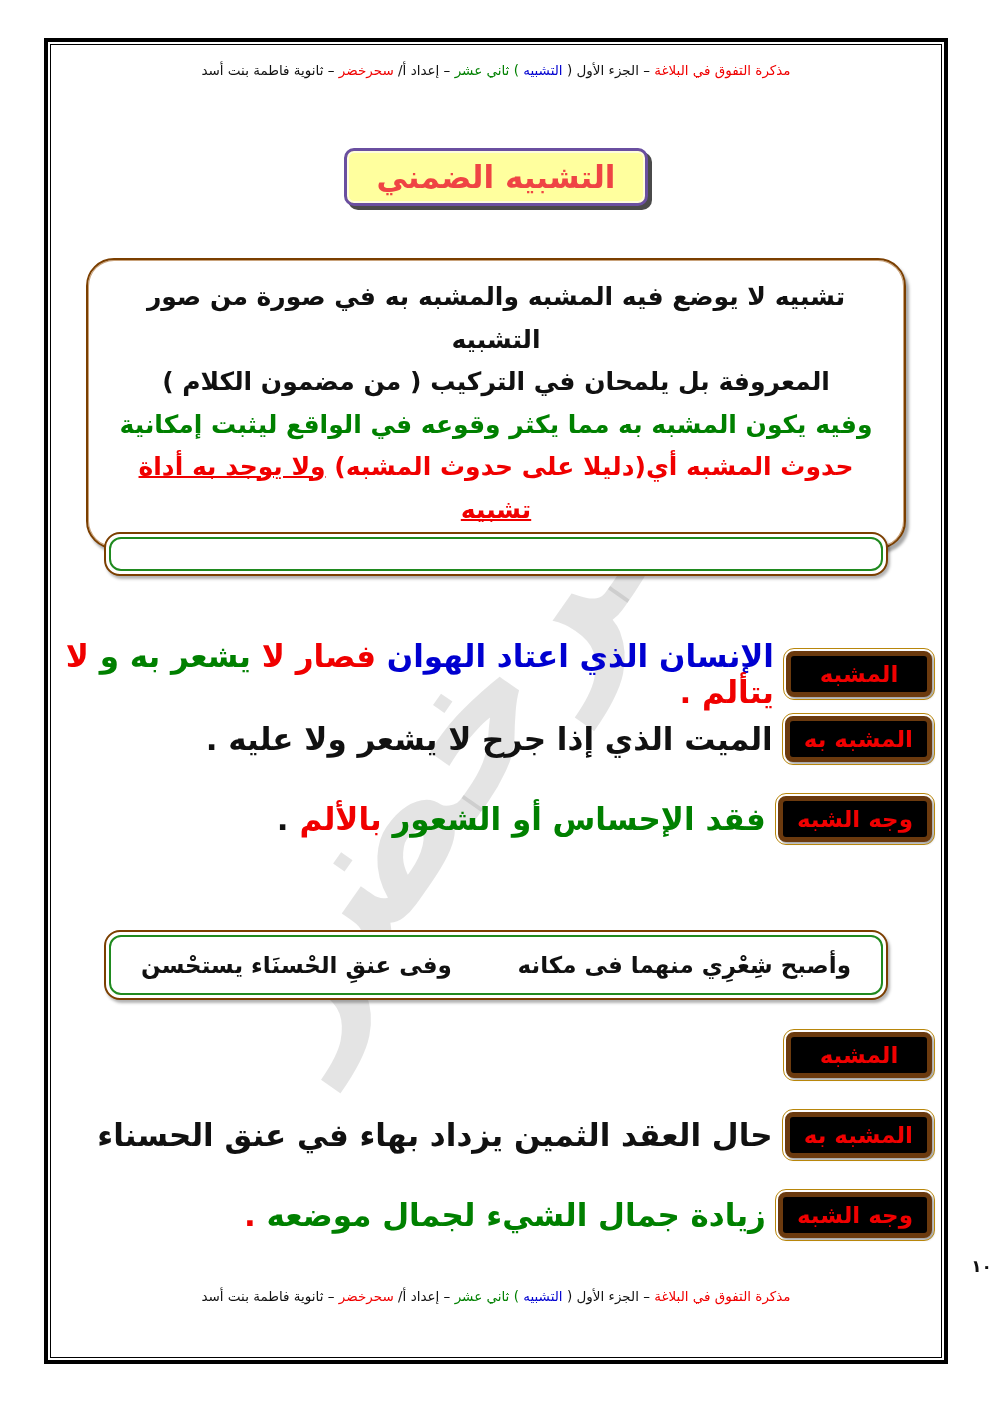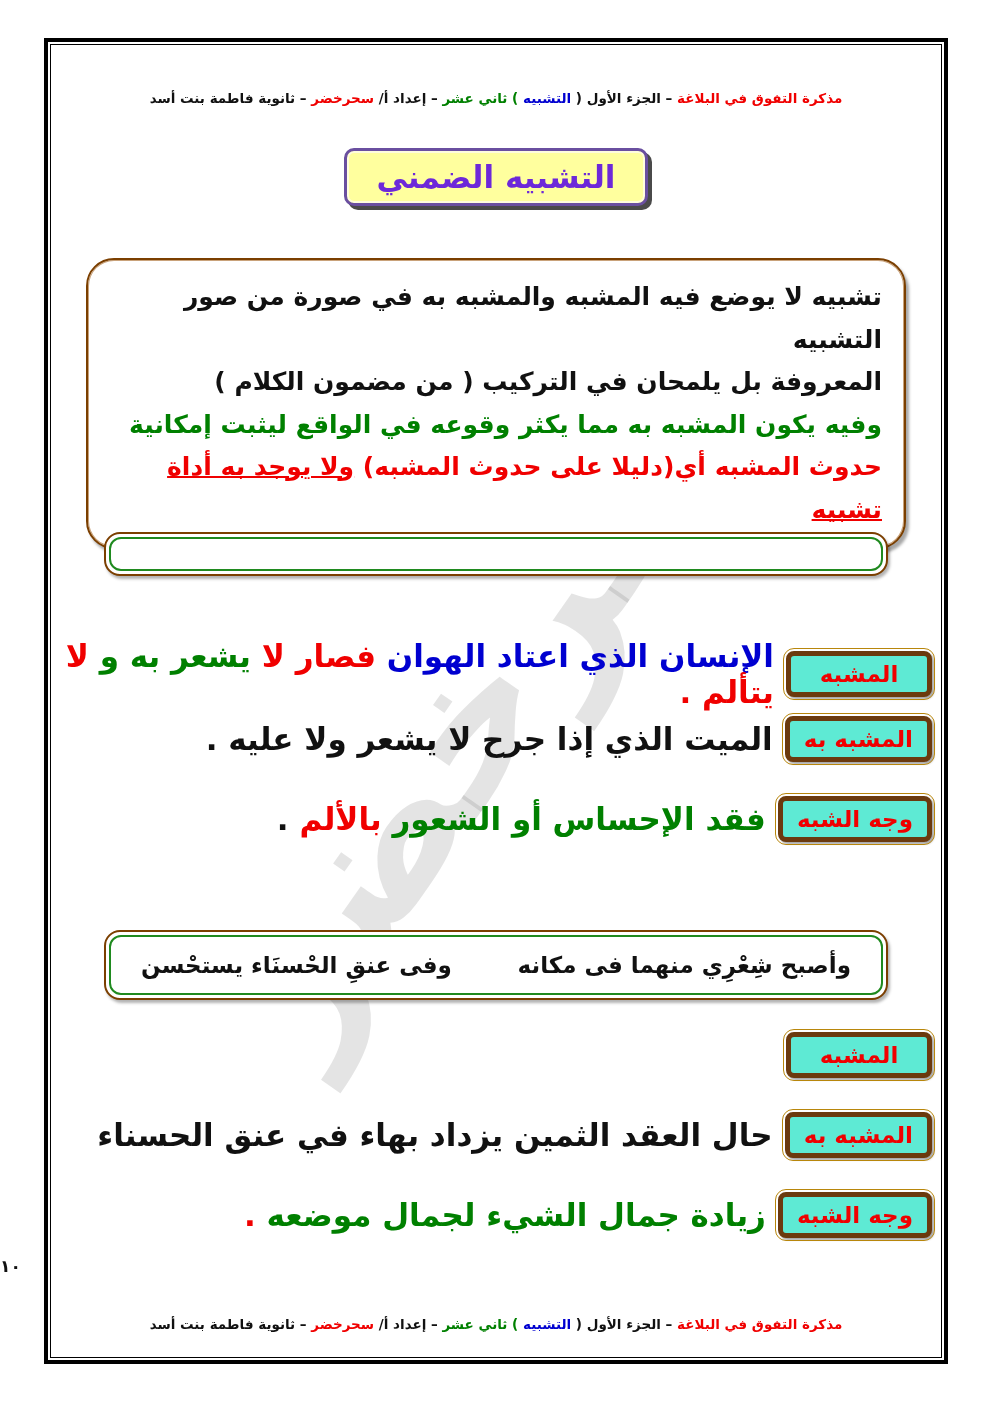--- a/index.html
+++ b/index.html
@@ -23,45 +23,45 @@
     position:absolute; left:70px; top:560px; width:860px;
     text-align:center; font-size:190px; font-weight:bold;
     color:rgba(120,120,120,0.20);
     transform:rotate(-55deg);
     white-space:nowrap;
     pointer-events:none;
   }
 
   .pg-header, .pg-footer {
     position:absolute; left:60px; right:60px; text-align:center;
-    font-size:13.5px; font-weight:bold; direction:rtl; color:#111;margin-top:28px;
+    font-size:13.5px; font-weight:normal; direction:rtl; color:#111;
   }
   .pg-header { top:62px; }
   .pg-footer { top:1288px; }
 
   .title-wrap { position:absolute; left:0; right:0; top:148px; text-align:center; }
   .title-box {
     display:inline-block;
     background:#ffff9e;
-    color:#6d28d9;
+    color:#ef4444;
     border:3px solid #6a4fa0;
     border-radius:10px;
     box-shadow:4px 4px 0 #4a4a4a, inset 0 0 0 2px #fffddd;
     font-size:31px; font-weight:bold;
     padding:8px 30px;
   }
 
   .def-box {
     position:absolute; left:86px; top:258px; width:820px;
     background:#fff;
     border:2px solid #7b3f00;
     border-radius:28px;
     box-shadow:3px 4px 3px rgba(0,0,0,0.35), inset 0 0 0 1px #c9a27a;
     padding:16px 22px;
-    direction:rtl; text-align:right;
+    direction:rtl; text-align:center;
     font-size:25px; font-weight:bold; line-height:1.7;
   }
 
   .verse-outer {
     position:absolute; left:104px; width:784px;
     background:#fff;
     border:2px solid #7b3f00;
     border-radius:16px;
     padding:3px;
     box-shadow:2px 3px 3px rgba(0,0,0,0.30);
@@ -75,37 +75,37 @@
     font-size:23px; font-weight:bold; color:#111;
   }
 
   .arow {
     position:absolute; left:52px; right:60px;
     display:flex; align-items:center; direction:rtl; gap:12px;
   }
   .label-box {
     border:5px solid #6b3a0e;
     outline:1px solid #b8860b; outline-offset:2px;
-    background:#5eead4;
+    background:#000000;
     color:#f00000;
     font-weight:bold; font-size:23px;
     border-radius:8px;
     padding:5px 14px;
     min-width:146px; text-align:center;
     box-shadow:2px 2px 2px rgba(0,0,0,0.35);
     flex:0 0 auto;
   }
   .atext {
     flex:1; 
     font-size:31px; font-weight:bold; color:#111;
   }
 
   .page-number {
     position:absolute; left:0; right:0; top:1256px;
-    text-align:left; font-size:17px; font-weight:bold; color:#111;
+    text-align:right; font-size:17px; font-weight:bold; color:#111;
   }
 </style>
 </head>
 <body>
 
 <div class="watermark">سحرخضر</div>
 
 <div class="frame">
   <div class="frame-inner"></div>
 </div>

